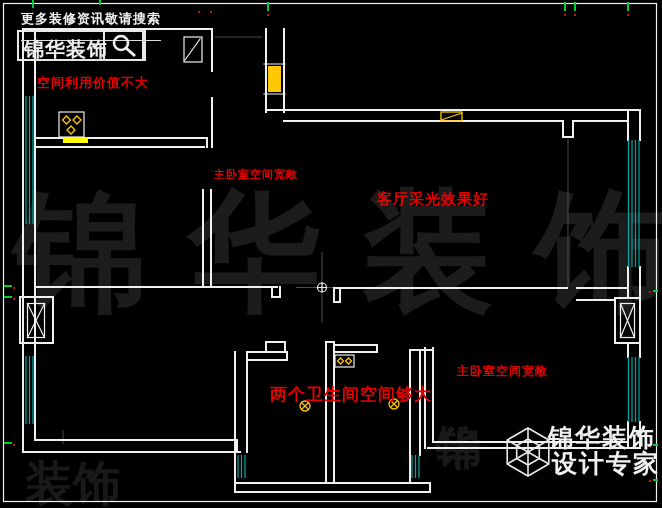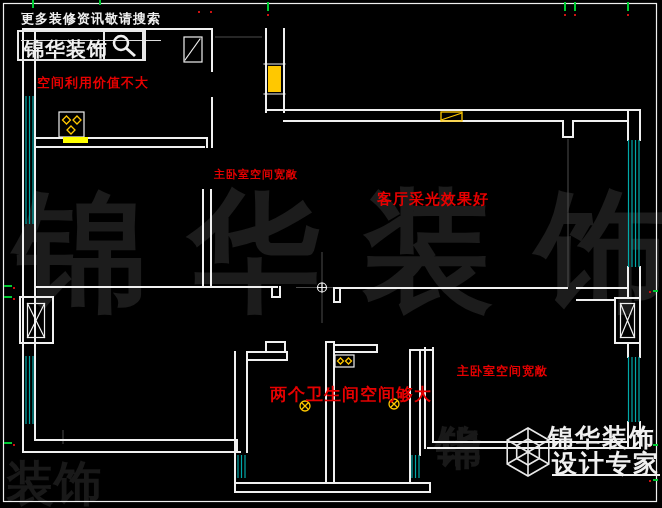--- a/index.html
+++ b/index.html
@@ -36,31 +36,31 @@
   #brand-box{
     left:17px;top:30px;width:127px;height:31px;
     border:2px solid #e8e8e8;box-sizing:border-box;z-index:5;
   }
   #brand-box-label{left:5px;top:4px;font-size:20px;letter-spacing:1px;position:absolute;}
   #magnifier-box{
     position:absolute;left:84px;top:-2px;width:43px;height:31px;
     border:2px solid #e8e8e8;box-sizing:border-box;
   }
   #footer-brand1{left:548px;top:421px;font-size:25px;letter-spacing:2px;}
-  #footer-brand2{left:552px;top:447px;font-size:25px;letter-spacing:2px;text-decoration:underline;}
+  #footer-brand2{left:552px;top:447px;font-size:25px;letter-spacing:2px;}
   #footer-site{left:505px;top:476px;font-size:11px;letter-spacing:1.6px;}
 </style>
 </head>
 <body>
 
 <div id="canvas">
 
   <div class="abs wm-main" style="left:14px;top:186px;">锦华装饰</div>
   <div class="abs wm-small wm-vert" style="left:436px;top:388px;">锦华</div>
-  <div class="abs wm-small" style="left:6px;top:460px;font-size:48px;">装饰</div>
+  <div class="abs wm-small" style="left:6px;top:460px;font-size:48px;padding-left:19px;">装饰</div>
 
   <svg class="plan" width="662" height="508" viewBox="0 0 662 508">
 
     <rect x="3.5" y="3.5" width="653" height="498" class="w1"></rect>
 
     <g>
       <rect class="g-tick" x="32" y="0" width="2" height="8"></rect>
       <rect class="g-tick" x="99" y="0" width="2" height="5"></rect>
       <rect class="g-tick" x="267" y="2" width="2" height="9"></rect>
       <rect class="g-tick" x="564" y="2" width="2" height="9"></rect>

